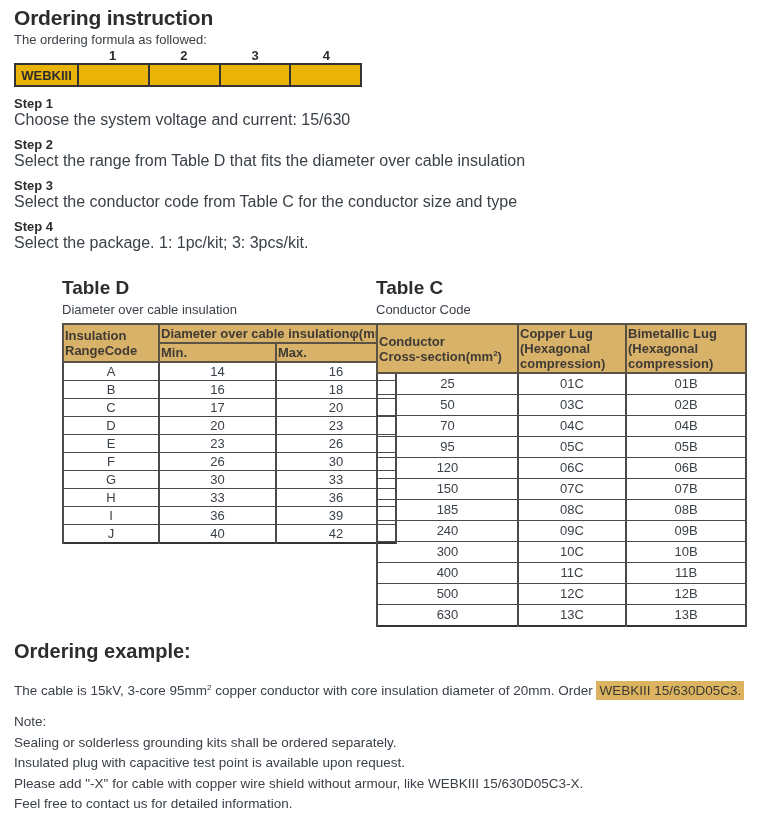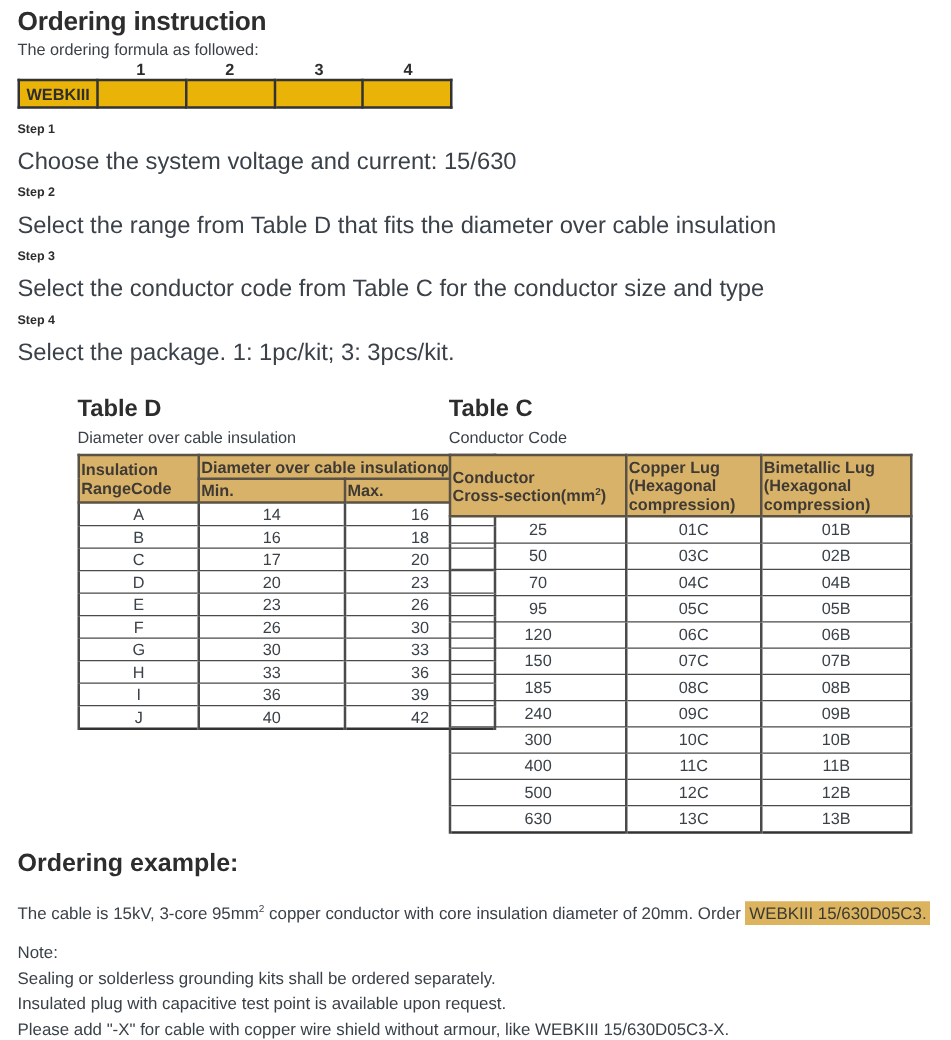--- a/index.html
+++ b/index.html
@@ -19,26 +19,26 @@
 
   .formula-numbers { display: flex; width: 348px; font-weight: bold; font-size: 13px; color: var(--heading); margin-top: 1px; }
   .fn-spacer { width: 63px; }
   .fn { flex: 1; text-align: center; }
 
   table.formula { border-collapse: collapse; width: 348px; table-layout: fixed; margin-top: 0; }
   table.formula td { border: 2px solid var(--border-dark); height: 22px; font-size: 13px; text-align: center; background: #eab308; }
   table.formula td.prefix { width: 63px; font-weight: bold; color: var(--heading); }
 
   .steps { margin-top: 8px; }
-  .step-label { font-weight: bold; font-size: 10px; color: var(--heading); margin-top: 9px; line-height: 16px; }
-  .step-text { font-size: 19px; margin-top: 10px; line-height: 16px; }
+  .step-label { font-weight: bold; font-size: 13px; color: var(--heading); margin-top: 9px; line-height: 16px; }
+  .step-text { font-size: 16px; margin-top: 0; line-height: 16px; }
 
   .tables-row { display: flex; align-items: flex-start; margin-top: 26px; }
   .block-d { width: 333px; padding-left: 48px; }
-  .block-c { width: 309px; margin-left: 12px; }
+  .block-c { width: 309px; margin-left: 29px; }
   .tbl-title { font-size: 19px; font-weight: bold; color: var(--heading); margin: 0 0 3px 0; }
   .tbl-sub { font-size: 13px; margin: 0 0 6px 0; }
 
   table.data { border-collapse: collapse; width: 100%; table-layout: fixed; font-size: 13px; border: 2px solid var(--border-dark); }
   table.data th { background: var(--header-fill); font-weight: bold; color: #3f3a33; border: 2px solid #5a5245; text-align: left; padding: 1px 1px; line-height: 15px; }
   table.data td { border: 1px solid var(--border); border-left-width: 2px; border-right-width: 2px; text-align: center; padding: 0; }
   .table-d td { height: 18px; line-height: 17px; }
   .table-c td { height: 21px; line-height: 20px; }
   .table-c th { line-height: 12.5px; padding: 2px 0; }
   .hline { display: block; }

